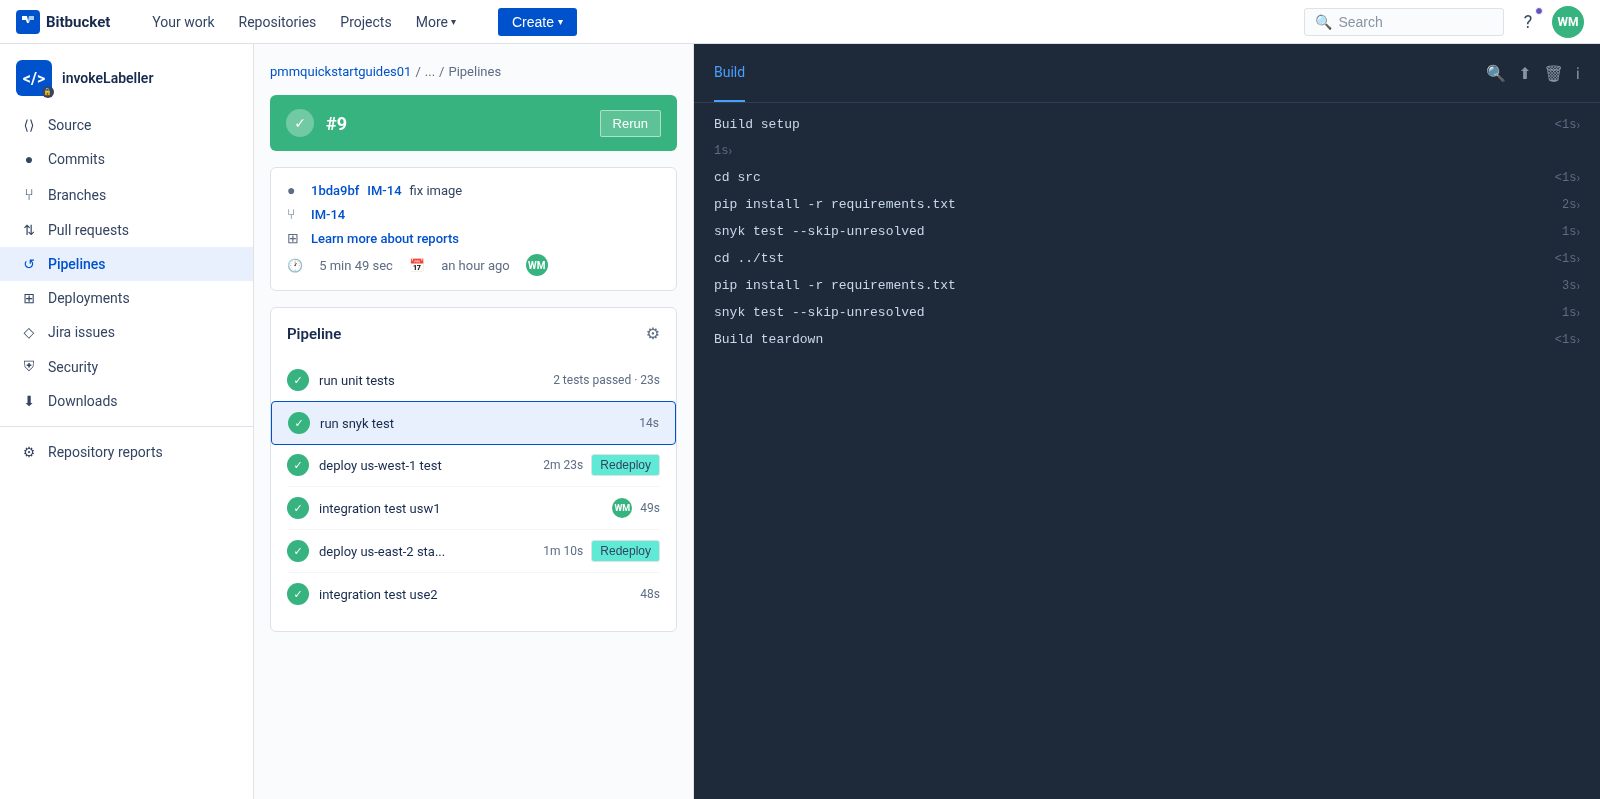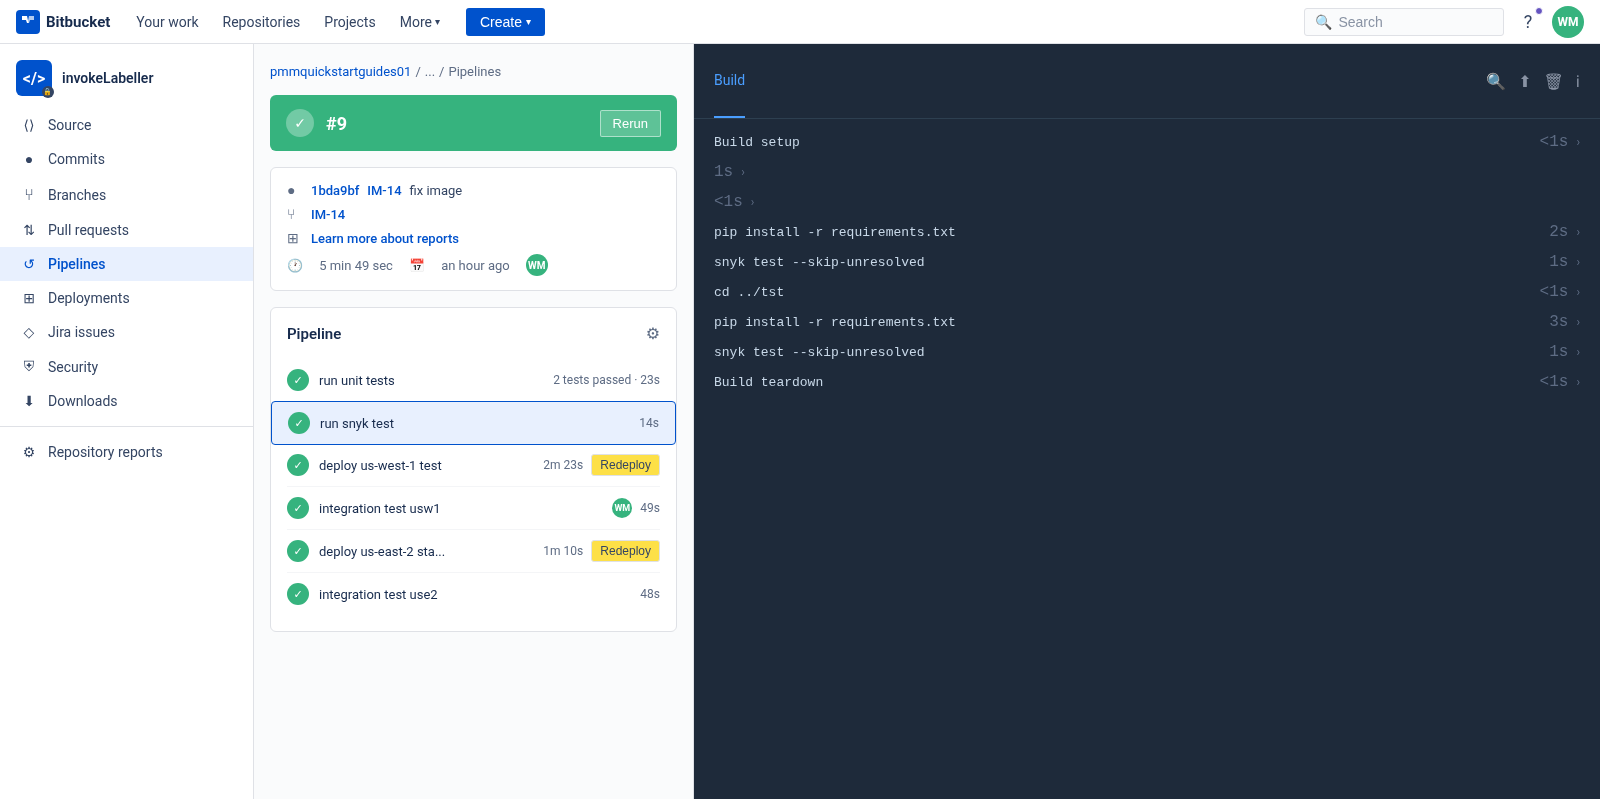--- a/index.html
+++ b/index.html
@@ -2,21 +2,21 @@
 <html><head>
   <meta charset="utf-8">
   <style>
     * { box-sizing: border-box; margin: 0; padding: 0; }
     body { font-family: -apple-system, BlinkMacSystemFont, 'Segoe UI', Roboto, sans-serif; font-size: 14px; background: #f4f5f7; }
 
     
     .top-nav {
       display: flex; align-items: center; height: 44px;
       background: #fff; border-bottom: 1px solid #dfe1e6;
-      padding: 0 16px; gap: 8px; position: relative; z-index: 10;
+      padding: 0 16px; gap: 24px; position: relative; z-index: 10;
     }
     .nav-logo { display: flex; align-items: center; gap: 6px; font-weight: 700; font-size: 15px; color: #172b4d; text-decoration: none; }
     .nav-logo-icon { width: 24px; height: 24px; background: #0052cc; border-radius: 4px; display: flex; align-items: center; justify-content: center; color: #fff; font-size: 13px; font-weight: 700; }
     .nav-links { display: flex; gap: 4px; margin-left: 8px; }
     .nav-link { padding: 6px 10px; color: #344563; font-size: 14px; cursor: pointer; border-radius: 3px; text-decoration: none; }
     .nav-create { background: #0052cc; color: #fff; border: none; border-radius: 3px; padding: 6px 14px; font-size: 14px; font-weight: 500; cursor: pointer; display: flex; align-items: center; gap: 4px; margin-left: 8px; }
     .nav-right { margin-left: auto; display: flex; align-items: center; gap: 8px; }
     .search-bar { display: flex; align-items: center; border: 1px solid #dfe1e6; border-radius: 3px; padding: 5px 10px; gap: 6px; background: #fafbfc; width: 200px; cursor: text; }
     .search-bar input { border: none; background: transparent; outline: none; font-size: 14px; color: #344563; width: 100%; }
     .search-bar input::placeholder { color: #8993a4; }
@@ -64,32 +64,32 @@
     .pipeline-steps-header { display: flex; align-items: center; justify-content: space-between; margin-bottom: 16px; }
     .pipeline-steps-title { font-size: 15px; font-weight: 600; color: #172b4d; }
     .steps-gear { font-size: 16px; color: #5e6c84; cursor: pointer; }
     .step-row { display: flex; align-items: center; padding: 10px 0; border-bottom: 1px solid #f4f5f7; cursor: pointer; }
     .step-row:last-child { border-bottom: none; }
     .step-row.selected { background: #e8f0fe; margin: -1px -16px; padding: 10px 16px; border-radius: 4px; border: 1.5px solid #0052cc; }
     .step-check { width: 22px; height: 22px; border-radius: 50%; background: #36b37e; display: flex; align-items: center; justify-content: center; color: #fff; font-size: 11px; margin-right: 10px; flex-shrink: 0; }
     .step-name { flex: 1; color: #172b4d; font-size: 13px; }
     .step-meta { display: flex; align-items: center; gap: 8px; color: #5e6c84; font-size: 12px; }
     .step-avatar { width: 20px; height: 20px; border-radius: 50%; background: #36b37e; display: flex; align-items: center; justify-content: center; color: #fff; font-size: 9px; font-weight: 700; }
-    .redeploy-btn { background: #fde047; border: 1px solid #dfe1e6; border-radius: 3px; padding: 3px 8px; font-size: 12px; color: #344563; cursor: pointer; }
+    .redeploy-btn { background: #5eead4; border: 1px solid #dfe1e6; border-radius: 3px; padding: 3px 8px; font-size: 12px; color: #344563; cursor: pointer; }
 
     
     .build-log-panel { flex: 1; background: #1e2a3a; display: flex; flex-direction: column; overflow: hidden; }
     .build-log-header { display: flex; align-items: center; padding: 0 20px; border-bottom: 1px solid #2d3f50; background: #1e2a3a; }
-    .build-tab { color: #4a9eff; font-size: 14px; padding: 28px 0; border-bottom: 2px solid #4a9eff; margin-right: 20px; cursor: pointer; }
+    .build-tab { color: #4a9eff; font-size: 14px; padding: 20px 0; border-bottom: 2px solid #4a9eff; margin-right: 20px; cursor: pointer; }
     .build-log-actions { margin-left: auto; display: flex; align-items: center; gap: 12px; color: #8993a4; font-size: 16px; }
     .build-log-actions span { cursor: pointer; }
     .build-log-content { flex: 1; overflow-y: auto; padding: 8px 0; }
     .log-row { display: flex; align-items: center; padding: 6px 20px; cursor: pointer; }
     .log-cmd { color: #c8d8e8; font-family: 'Courier New', monospace; font-size: 13px; flex: 1; }
-    .log-time { color: #5e6c84; font-size: 16px; margin-right: 8px; font-family: 'Courier New', monospace; }
+    .log-time { color: #5e6c84; font-size: 12px; font-family: 'Courier New', monospace; }
     .log-chevron { color: #5e6c84; font-size: 12px; }
   </style>
 </head>
 <body>
 
 <nav class="top-nav">
   <a class="nav-logo">
     <div class="nav-logo-icon">
       <svg width="14" height="14" viewBox="0 0 14 14" fill="none">
         <path d="M1 1h5l1.5 7H6L5 5H1V1z" fill="white"></path>
@@ -300,20 +300,21 @@
       <div class="log-row">
     <span class="log-cmd">Build setup</span>
     <span class="log-time">&lt;1s</span>
     <span class="log-chevron">›</span>
   </div>
           <div class="log-row">
     <span class="log-time">1s</span>
     <span class="log-chevron">›</span>
   </div>
           <div class="log-row">
+    <span class="log-cmd">cd src</span>
     <span class="log-time">&lt;1s</span>
     <span class="log-chevron">›</span>
   </div>
           <div class="log-row">
     <span class="log-cmd">pip install -r requirements.txt</span>
     <span class="log-time">2s</span>
     <span class="log-chevron">›</span>
   </div>
           <div class="log-row">
     <span class="log-cmd">snyk test --skip-unresolved</span>

